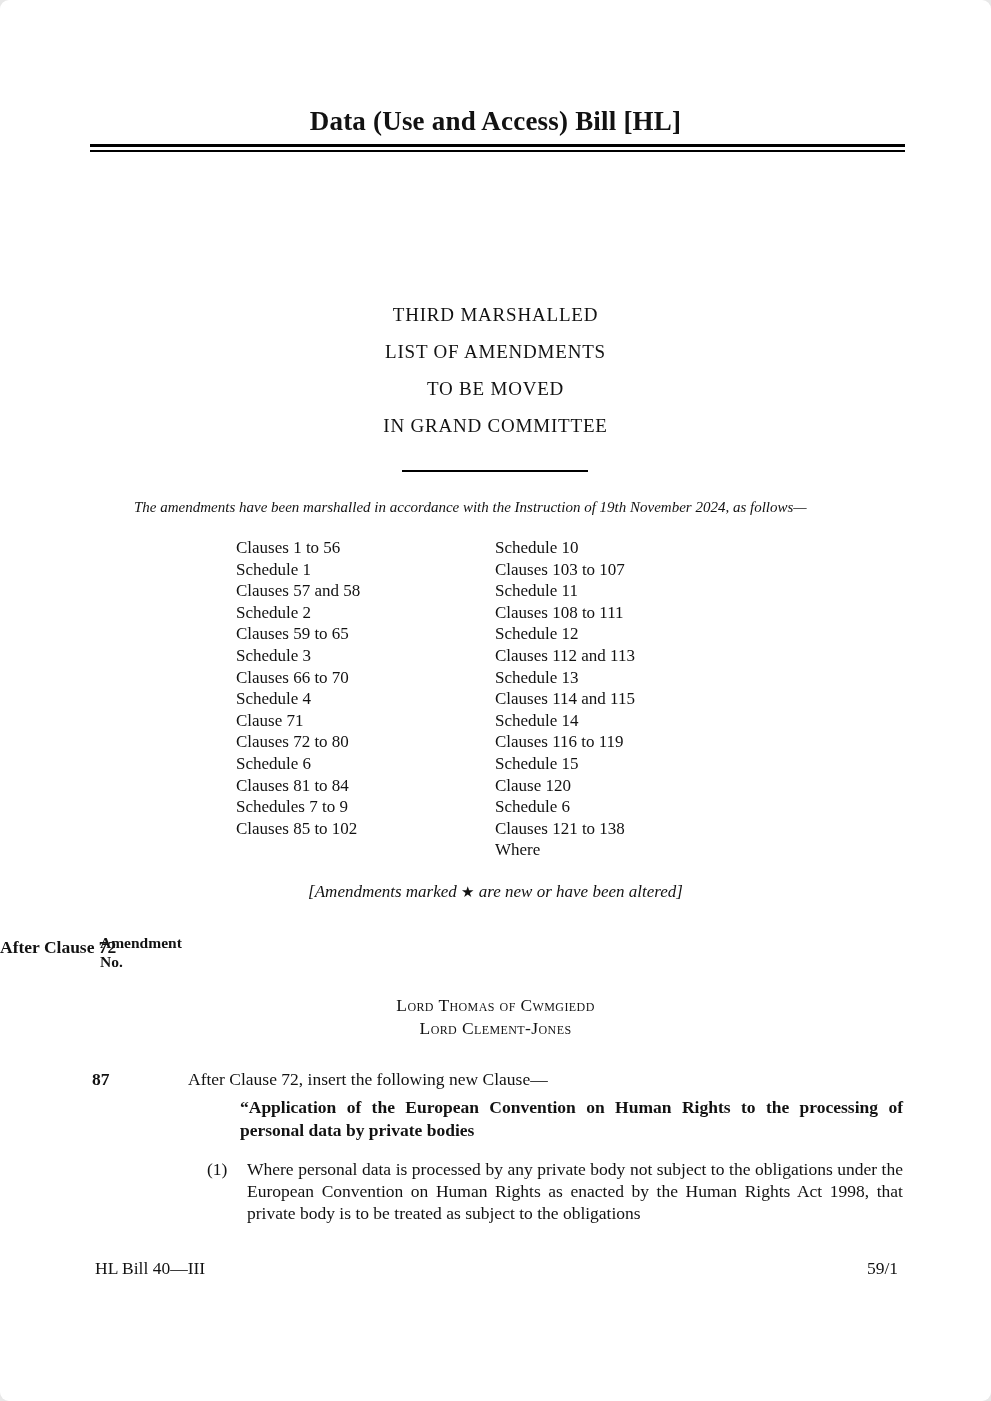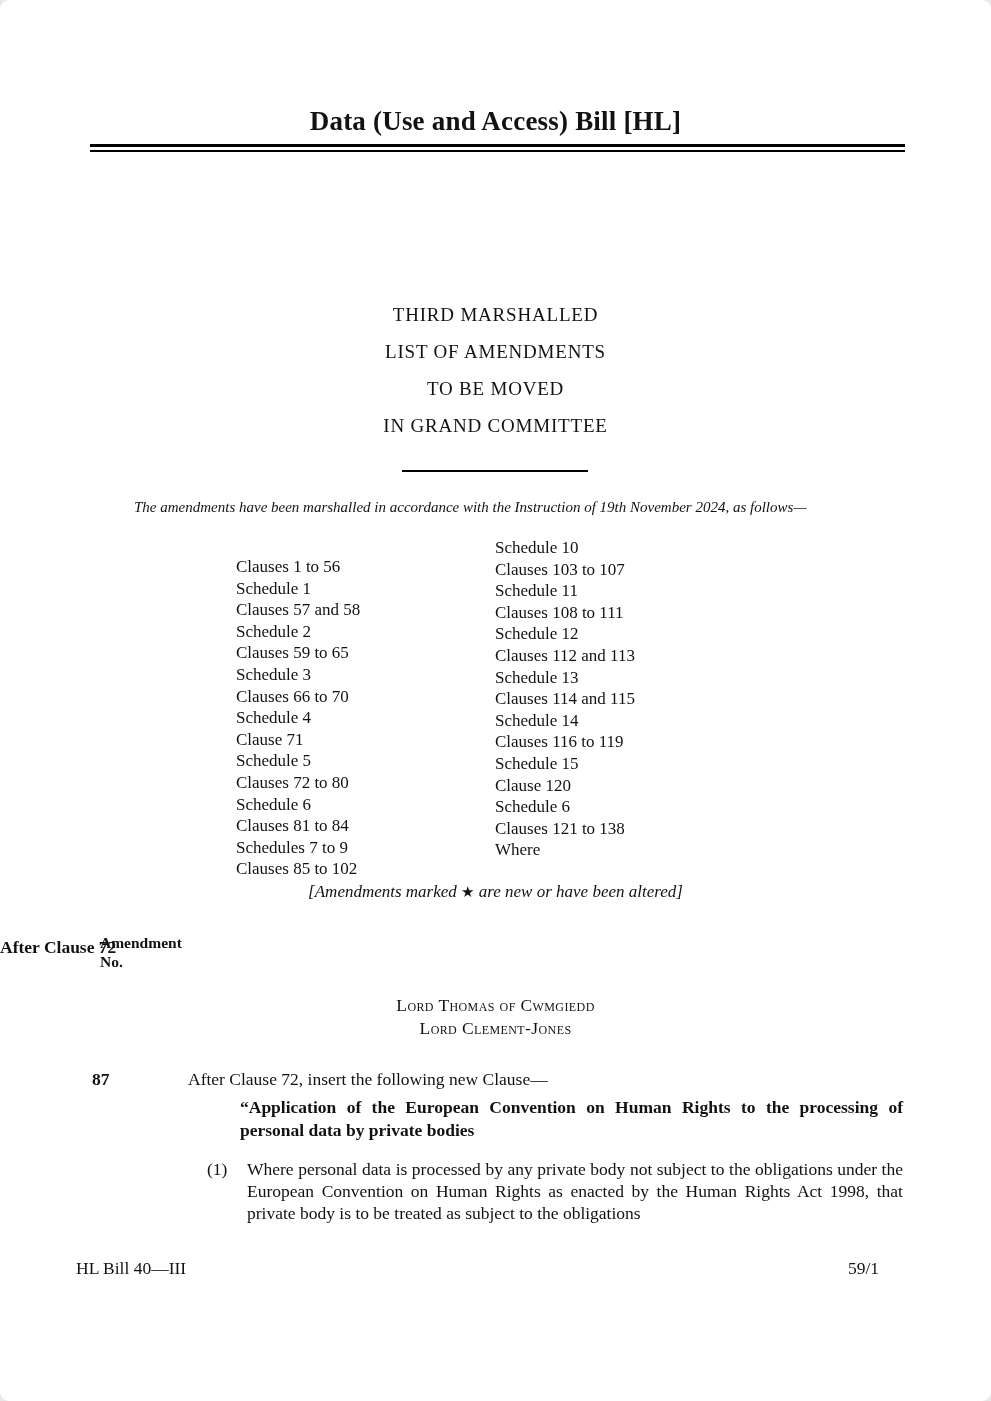--- a/index.html
+++ b/index.html
@@ -56,21 +56,21 @@
     text-align: justify;
   }
 
   .order-columns {
     position: absolute;
     top: 537px; left: 236px;
     display: flex;
     font-size: 17px;
     line-height: 21.6px;
   }
-  .order-col-left  { width: 259px; margin-top: 19px; }
+  .order-col-left  { width: 259px; }
   .order-col-right { width: 300px; }
 
   .star-note {
     position: absolute;
     top: 882px; left: 0; right: 0;
     text-align: center;
     font-size: 17px;
   }
   .star-note .it { font-style: italic; }
   .star-note .star-glyph { font-style: normal; font-size: 15px; }
@@ -125,21 +125,21 @@
     position: absolute;
     left: 0; top: 0;
   }
   .subsection .sub-text {
     margin-left: 40px;
     text-align: justify;
   }
 
   .footer {
     position: absolute;
-    top: 1258px; left: 76px;
+    top: 1258px; left: 95px;
     width: 803px;
     display: flex;
     justify-content: space-between;
     font-size: 17.5px;
     align-items: center;
   }
 </style>
 </head>
 <body>
 
@@ -167,21 +167,20 @@
     <div class="order-col-left">
       <div>Clauses 1 to 56</div>
       <div>Schedule 1</div>
       <div>Clauses 57 and 58</div>
       <div>Schedule 2</div>
       <div>Clauses 59 to 65</div>
       <div>Schedule 3</div>
       <div>Clauses 66 to 70</div>
       <div>Schedule 4</div>
       <div>Clause 71</div>
-      <div>Schedule 5</div>
       <div>Clauses 72 to 80</div>
       <div>Schedule 6</div>
       <div>Clauses 81 to 84</div>
       <div>Schedules 7 to 9</div>
       <div>Clauses 85 to 102</div>
     </div>
     <div class="order-col-right">
       <div>Schedule 10</div>
       <div>Clauses 103 to 107</div>
       <div>Schedule 11</div>

